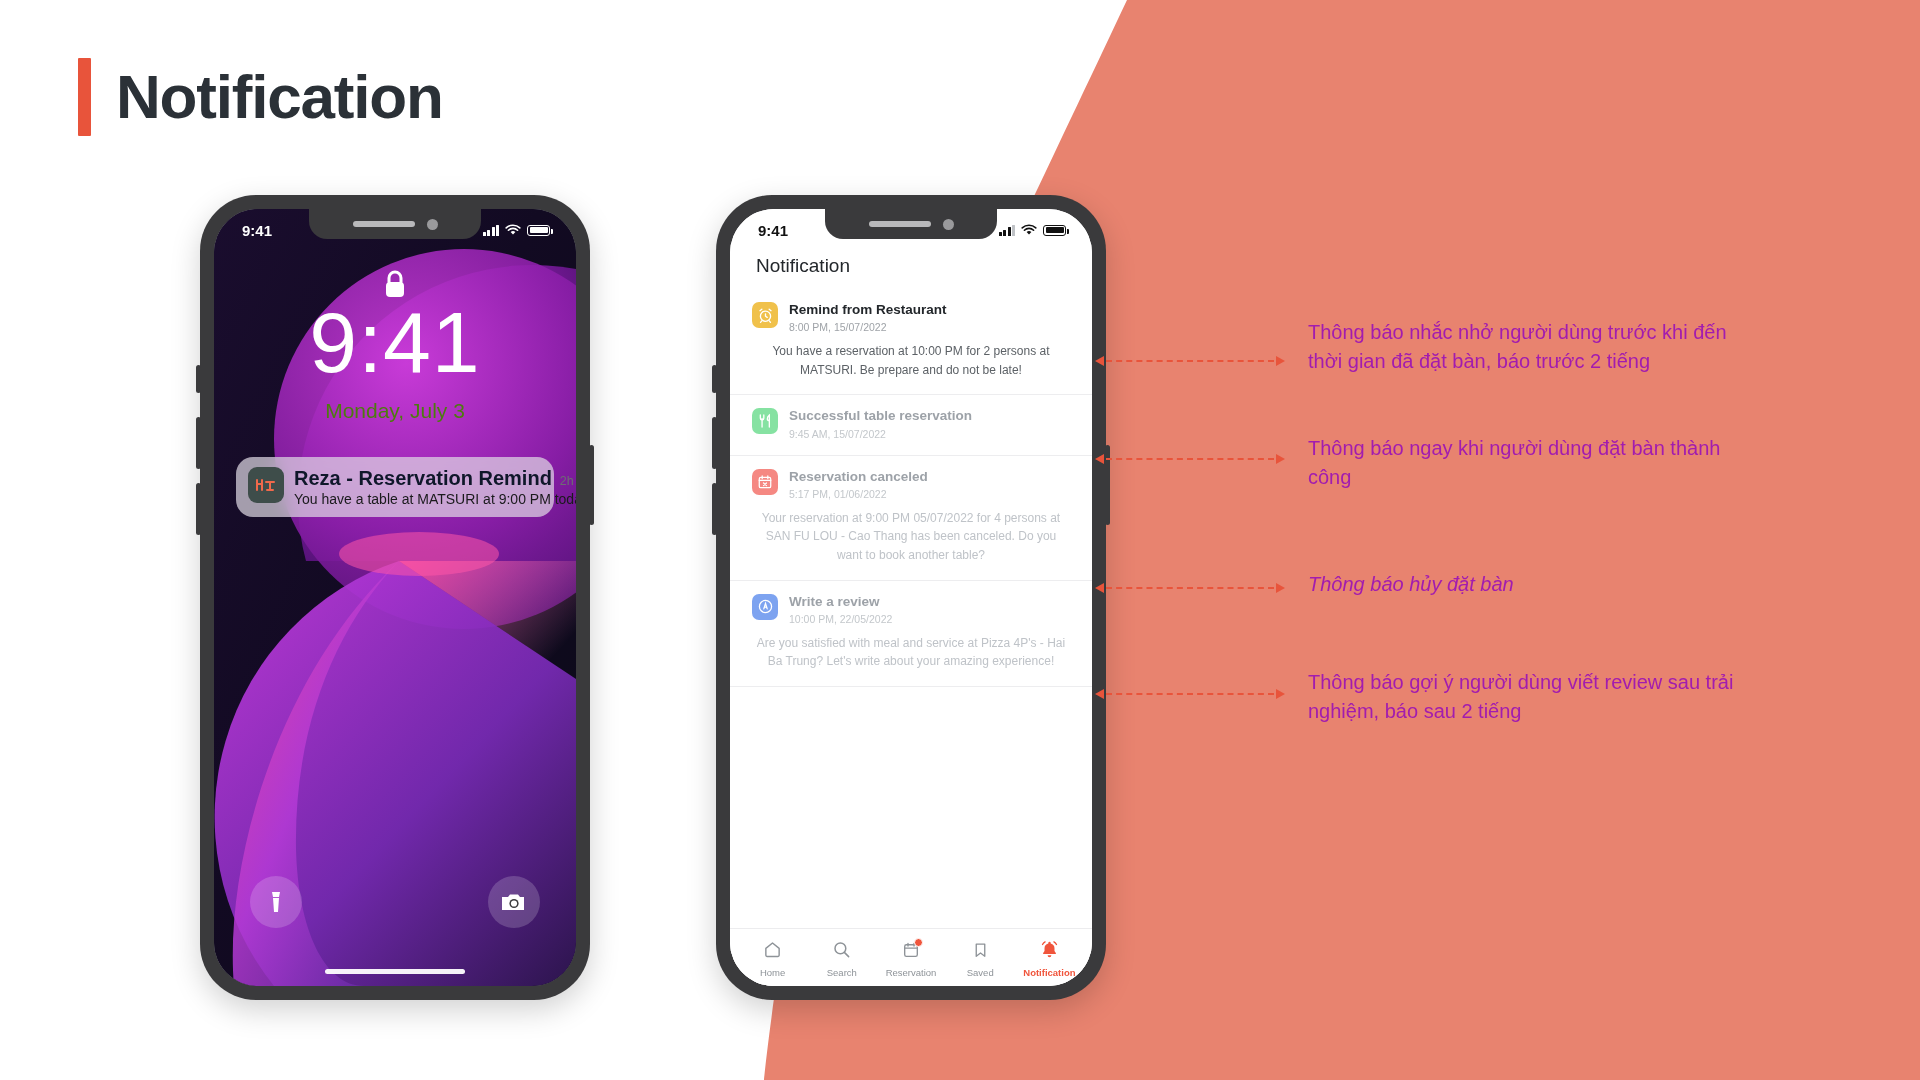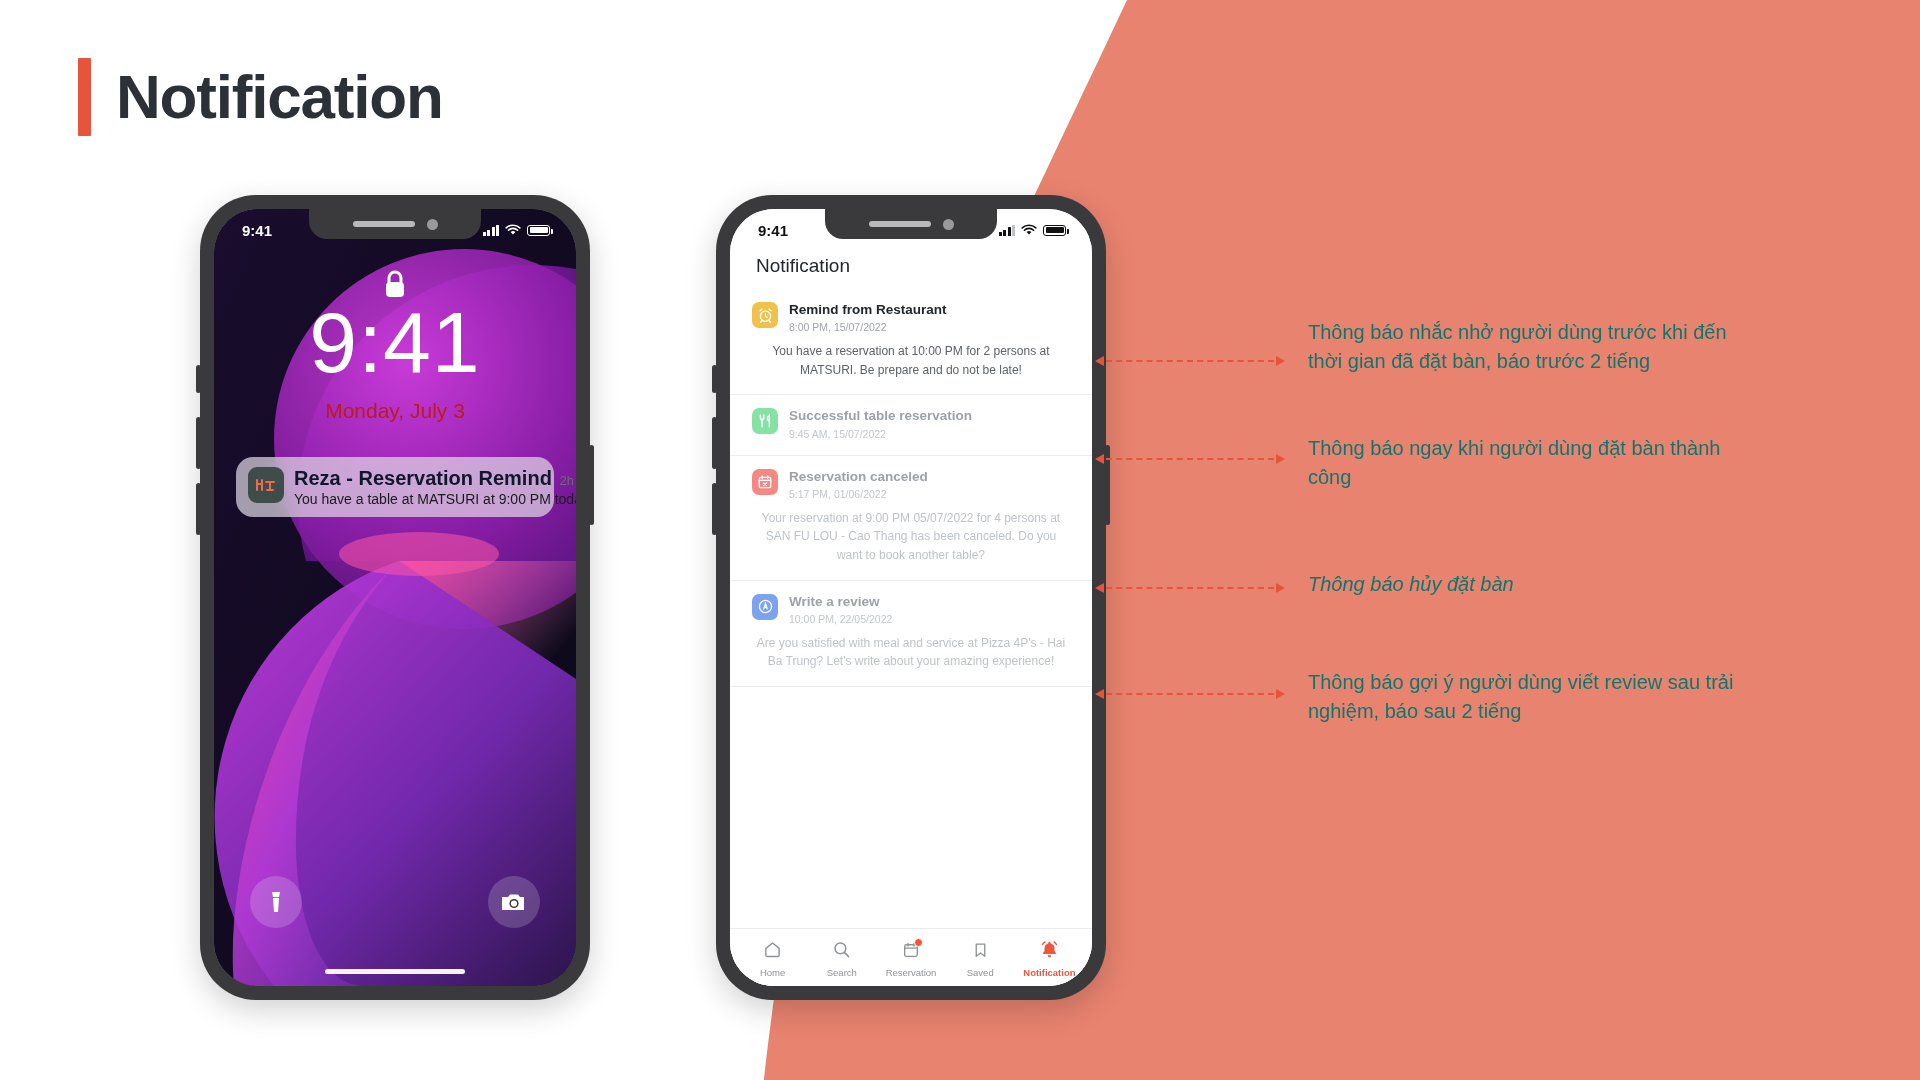--- a/index.html
+++ b/index.html
@@ -59,21 +59,21 @@
   
   .lock-wall { position: absolute; inset: 0; background: #0B0A18; overflow: hidden; }
   .lock-content { position: absolute; inset: 0; z-index: 5; }
   .lock-icon { position: absolute; top: 60px; left: 50%; transform: translateX(-50%); }
   .lock-time {
     position: absolute; top: 88px; left: 0; right: 0; text-align: center;
     color: #fff; font-size: 86px; font-weight: 300; letter-spacing: 1px; line-height: 1.05;
   }
   .lock-date {
     position: absolute; top: 190px; left: 0; right: 0; text-align: center;
-    color: #b91c1c; font-size: 21px; font-weight: 400;
+    color: #4d7c0f; font-size: 21px; font-weight: 400;
   }
   .lock-banner {
     position: absolute; left: 22px; right: 22px; top: 248px;
     background: rgba(225,220,230,.70);
     border-radius: 17px; padding: 10px 12px;
     display: flex; align-items: flex-start; gap: 10px;
     backdrop-filter: blur(8px);
   }
   .lock-banner .app-icon {
     width: 36px; height: 36px; border-radius: 9px; background: #3E4D4A;
@@ -126,21 +126,21 @@
   .tab { flex: 1 1 0; display: flex; flex-direction: column; align-items: center; gap: 4px; position: relative; }
   .tab .tlabel { font-size: 9.5px; color: #8E9398; }
   .tab.active .tlabel { color: #F0553C; font-weight: 700; }
   .tab .badge {
     position: absolute; top: -3px; left: 50%; margin-left: 3px;
     width: 9px; height: 9px; border-radius: 50%; background: #F0553C;
     border: 1.5px solid #fff;
   }
 
   
-  .anno { position: absolute; color: #0f766e; font-size: 20px; line-height: 1.46; font-weight: 400; }
+  .anno { position: absolute; color: #a21caf; font-size: 20px; line-height: 1.46; font-weight: 400; }
   .leader { position: absolute; height: 2px; display: flex; align-items: center; }
   .leader .dash {
     flex: 1 1 auto; height: 0;
     border-top: 2px dashed #E8543B;
   }
   .leader .lhead {
     width: 0; height: 0; flex: 0 0 auto;
     border-left: 9px solid #E8543B;
     border-top: 5px solid transparent;
     border-bottom: 5px solid transparent;

